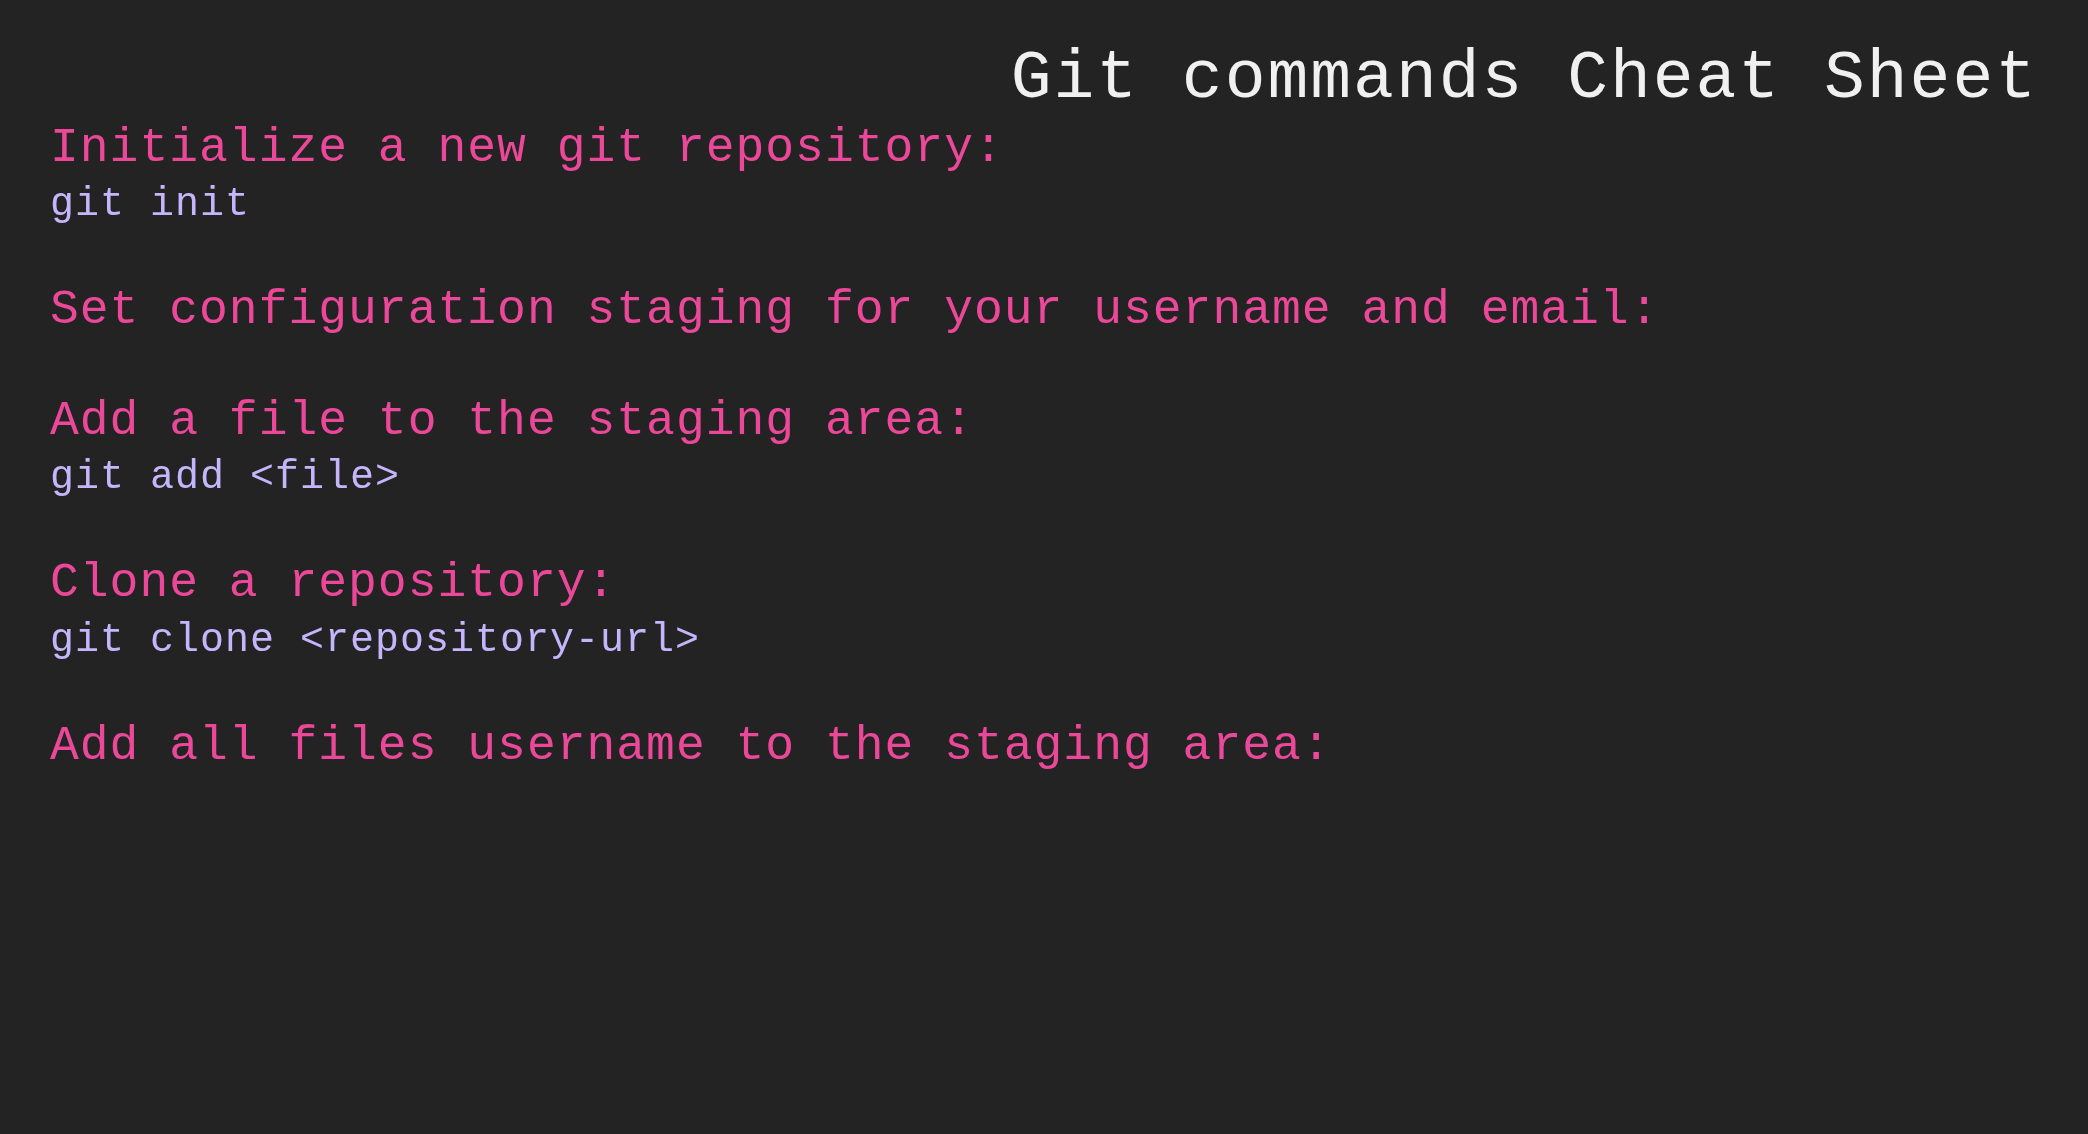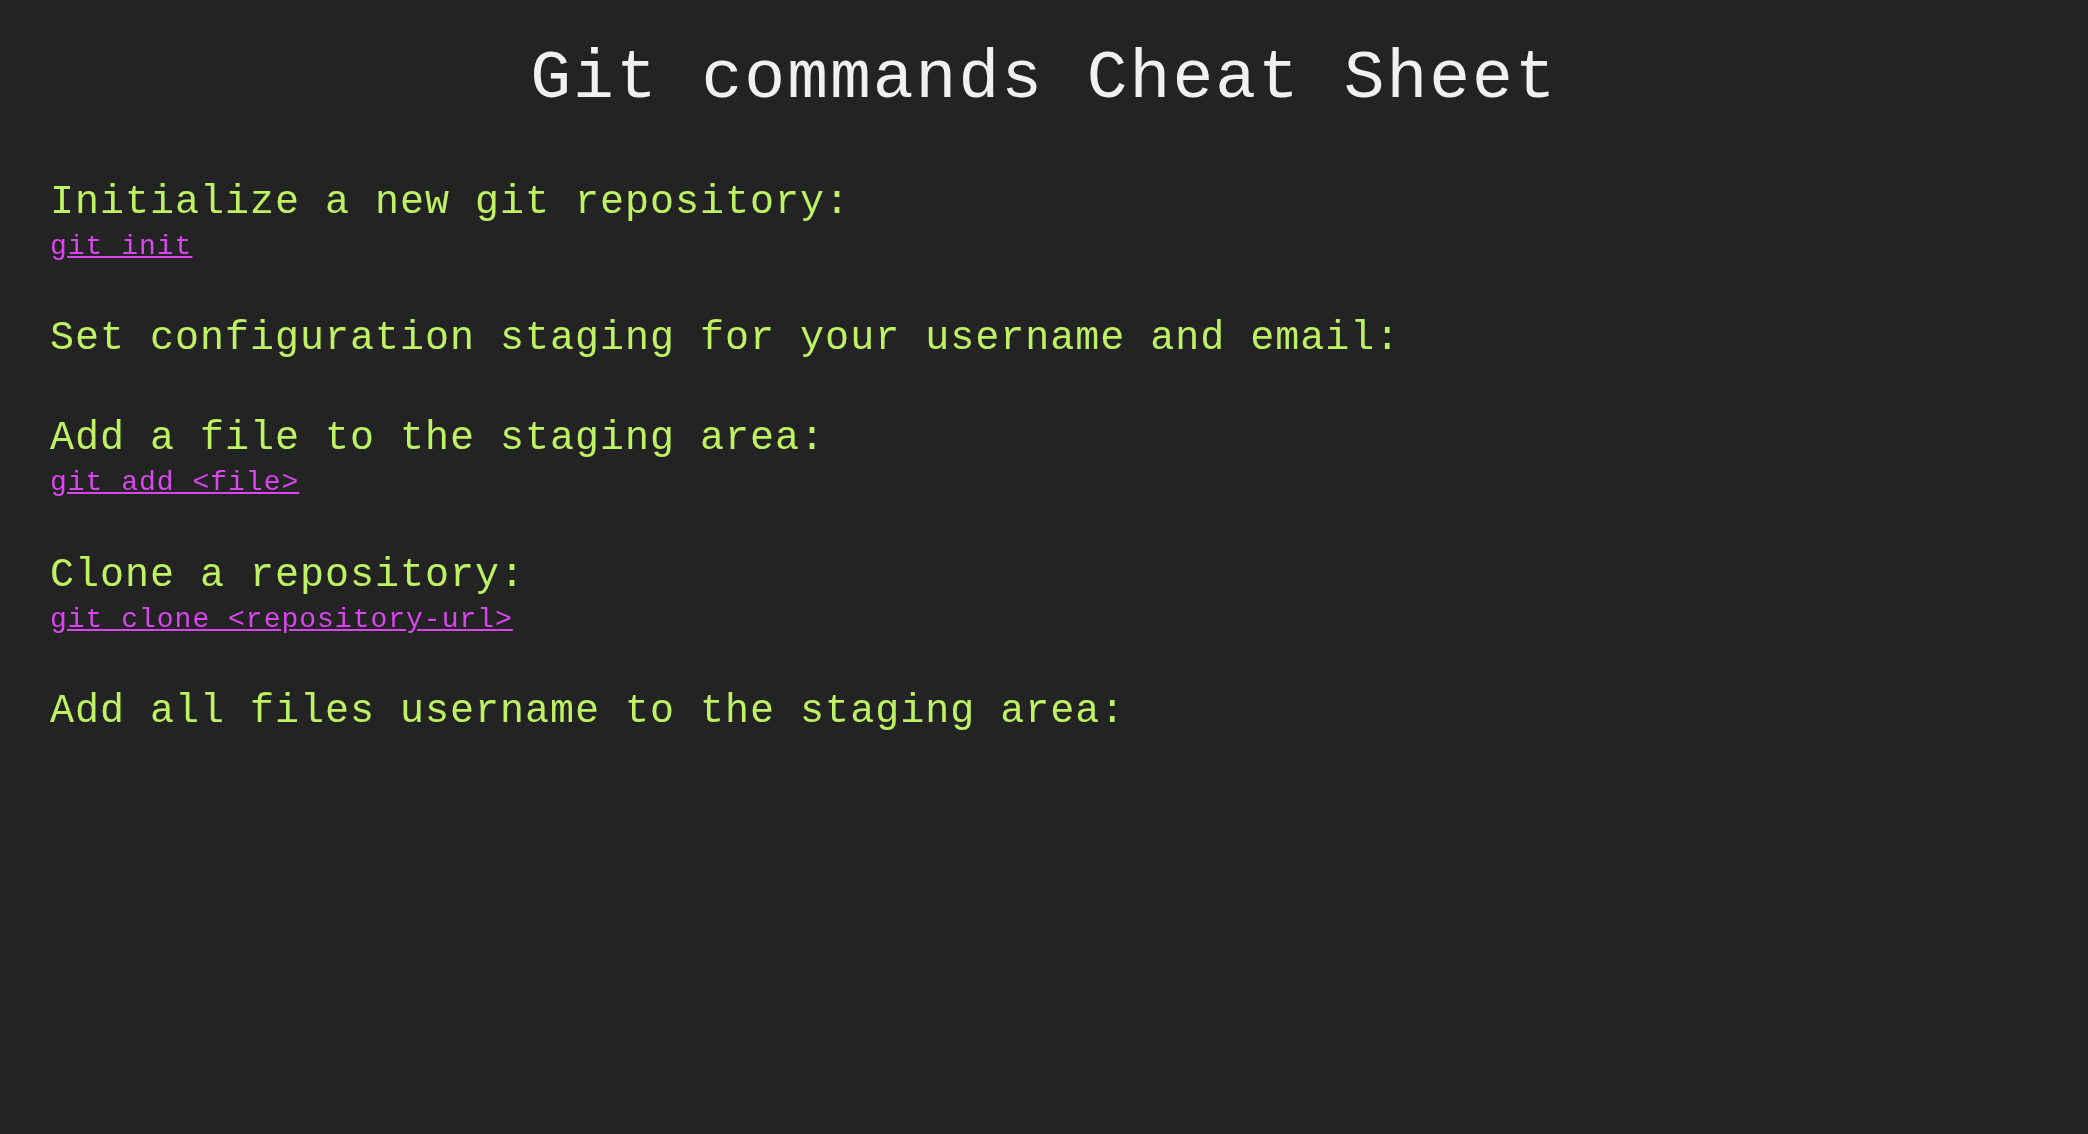--- a/index.html
+++ b/index.html
@@ -14,40 +14,38 @@
       padding: 0;
       min-height: 1134px;
       width: 2088px;
     }
     .container {
       padding: 40px 50px;
     }
     .title {
       font-size: 68px;
       font-weight: normal;
-      text-align: center;
-      margin-bottom: 60px;
+      text-align: right;
       color: #f0f0f0;
       letter-spacing: 2px;
     }
     .section {
       margin-bottom: 48px;
     }
     .description {
-      font-size: 40px;
-      color: #bef264;
+      font-size: 48px;
+      color: #ec4899;
       line-height: 1.3;
       letter-spacing: 1px;
     }
     .command {
-      font-size: 28px;
-      color: #d946ef;
+      font-size: 40px;
+      color: #c4b5fd;
       line-height: 1.3;
       letter-spacing: 1px;
-      text-decoration: underline;
     }
   </style>
 </head>
 <body>
 
 <div class="container">
   <h1 class="title">Git commands Cheat Sheet</h1>
 
   <div class="section">
     <div class="description">Initialize a new git repository:</div>

